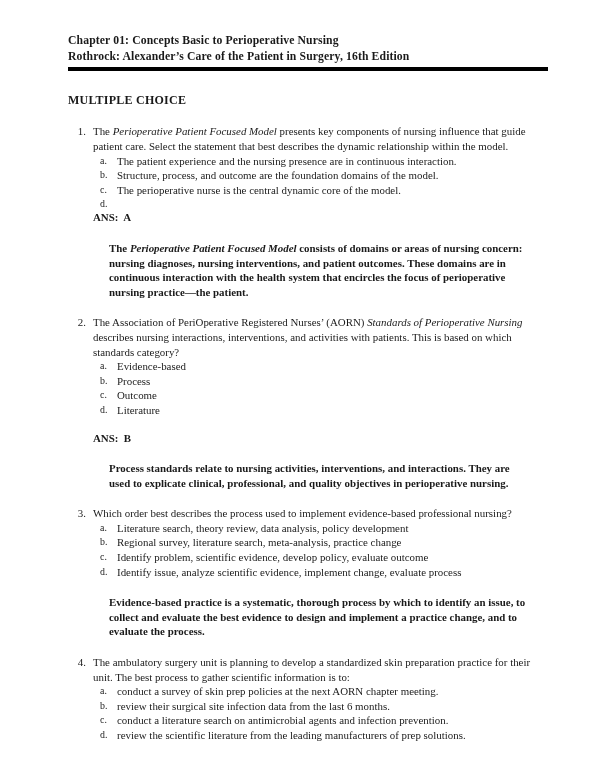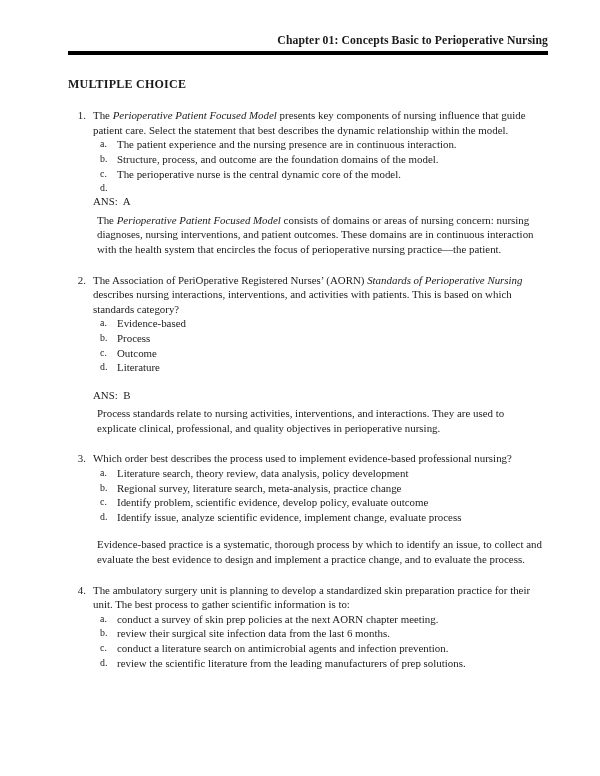--- a/index.html
+++ b/index.html
@@ -25,21 +25,20 @@
   }
   
   .doc-header {
     font-weight: bold;
     font-size: 11.7px;
     line-height: 16.2px;
     letter-spacing: 0.01em;
   }
   .doc-header .hline {
     white-space: nowrap;
-    text-align: right;
   }
   .header-rule {
     width: 480px;
     height: 4px;
     background: #000000;
     margin-top: 2px;
     margin-bottom: 0;
   }
   
   .section-heading {
@@ -99,32 +98,35 @@
   }
   
   .answer-block {
     margin-top: 13px;
     padding-left: 25px;
     font-size: 10.9px;
     line-height: 14.6px;
   }
   .ans-line {
     white-space: pre;
+    font-weight: bold;
   }
   .rationale {
-    margin: 4px;
+    margin: 16px;
+    font-weight: bold;
   }
 </style>
 </head>
 <body>
 
 <div class="page">
 
   <div class="doc-header">
     <div class="hline">Chapter 01: Concepts Basic to Perioperative Nursing</div>
+    <div class="hline">Rothrock: Alexander’s Care of the Patient in Surgery, 16th Edition</div>
   </div>
   <div class="header-rule" style="background: rgb(0, 0, 0);"></div>
 
   <div class="section-heading">MULTIPLE CHOICE</div>
 
   <ol class="qlist" id="questions-root">
       <li class="question-block">
         <div class="q-stem"><span class="q-num">1.</span><span class="q-text">The <em>Perioperative Patient Focused Model</em> presents key components of nursing influence that guide patient care. Select the statement that best describes the dynamic relationship within the model.</span></div>
         <ul class="options">
           <li class="option"><span class="opt-letter">a.</span><span>The patient experience and the nursing presence are in continuous interaction.</span></li>

